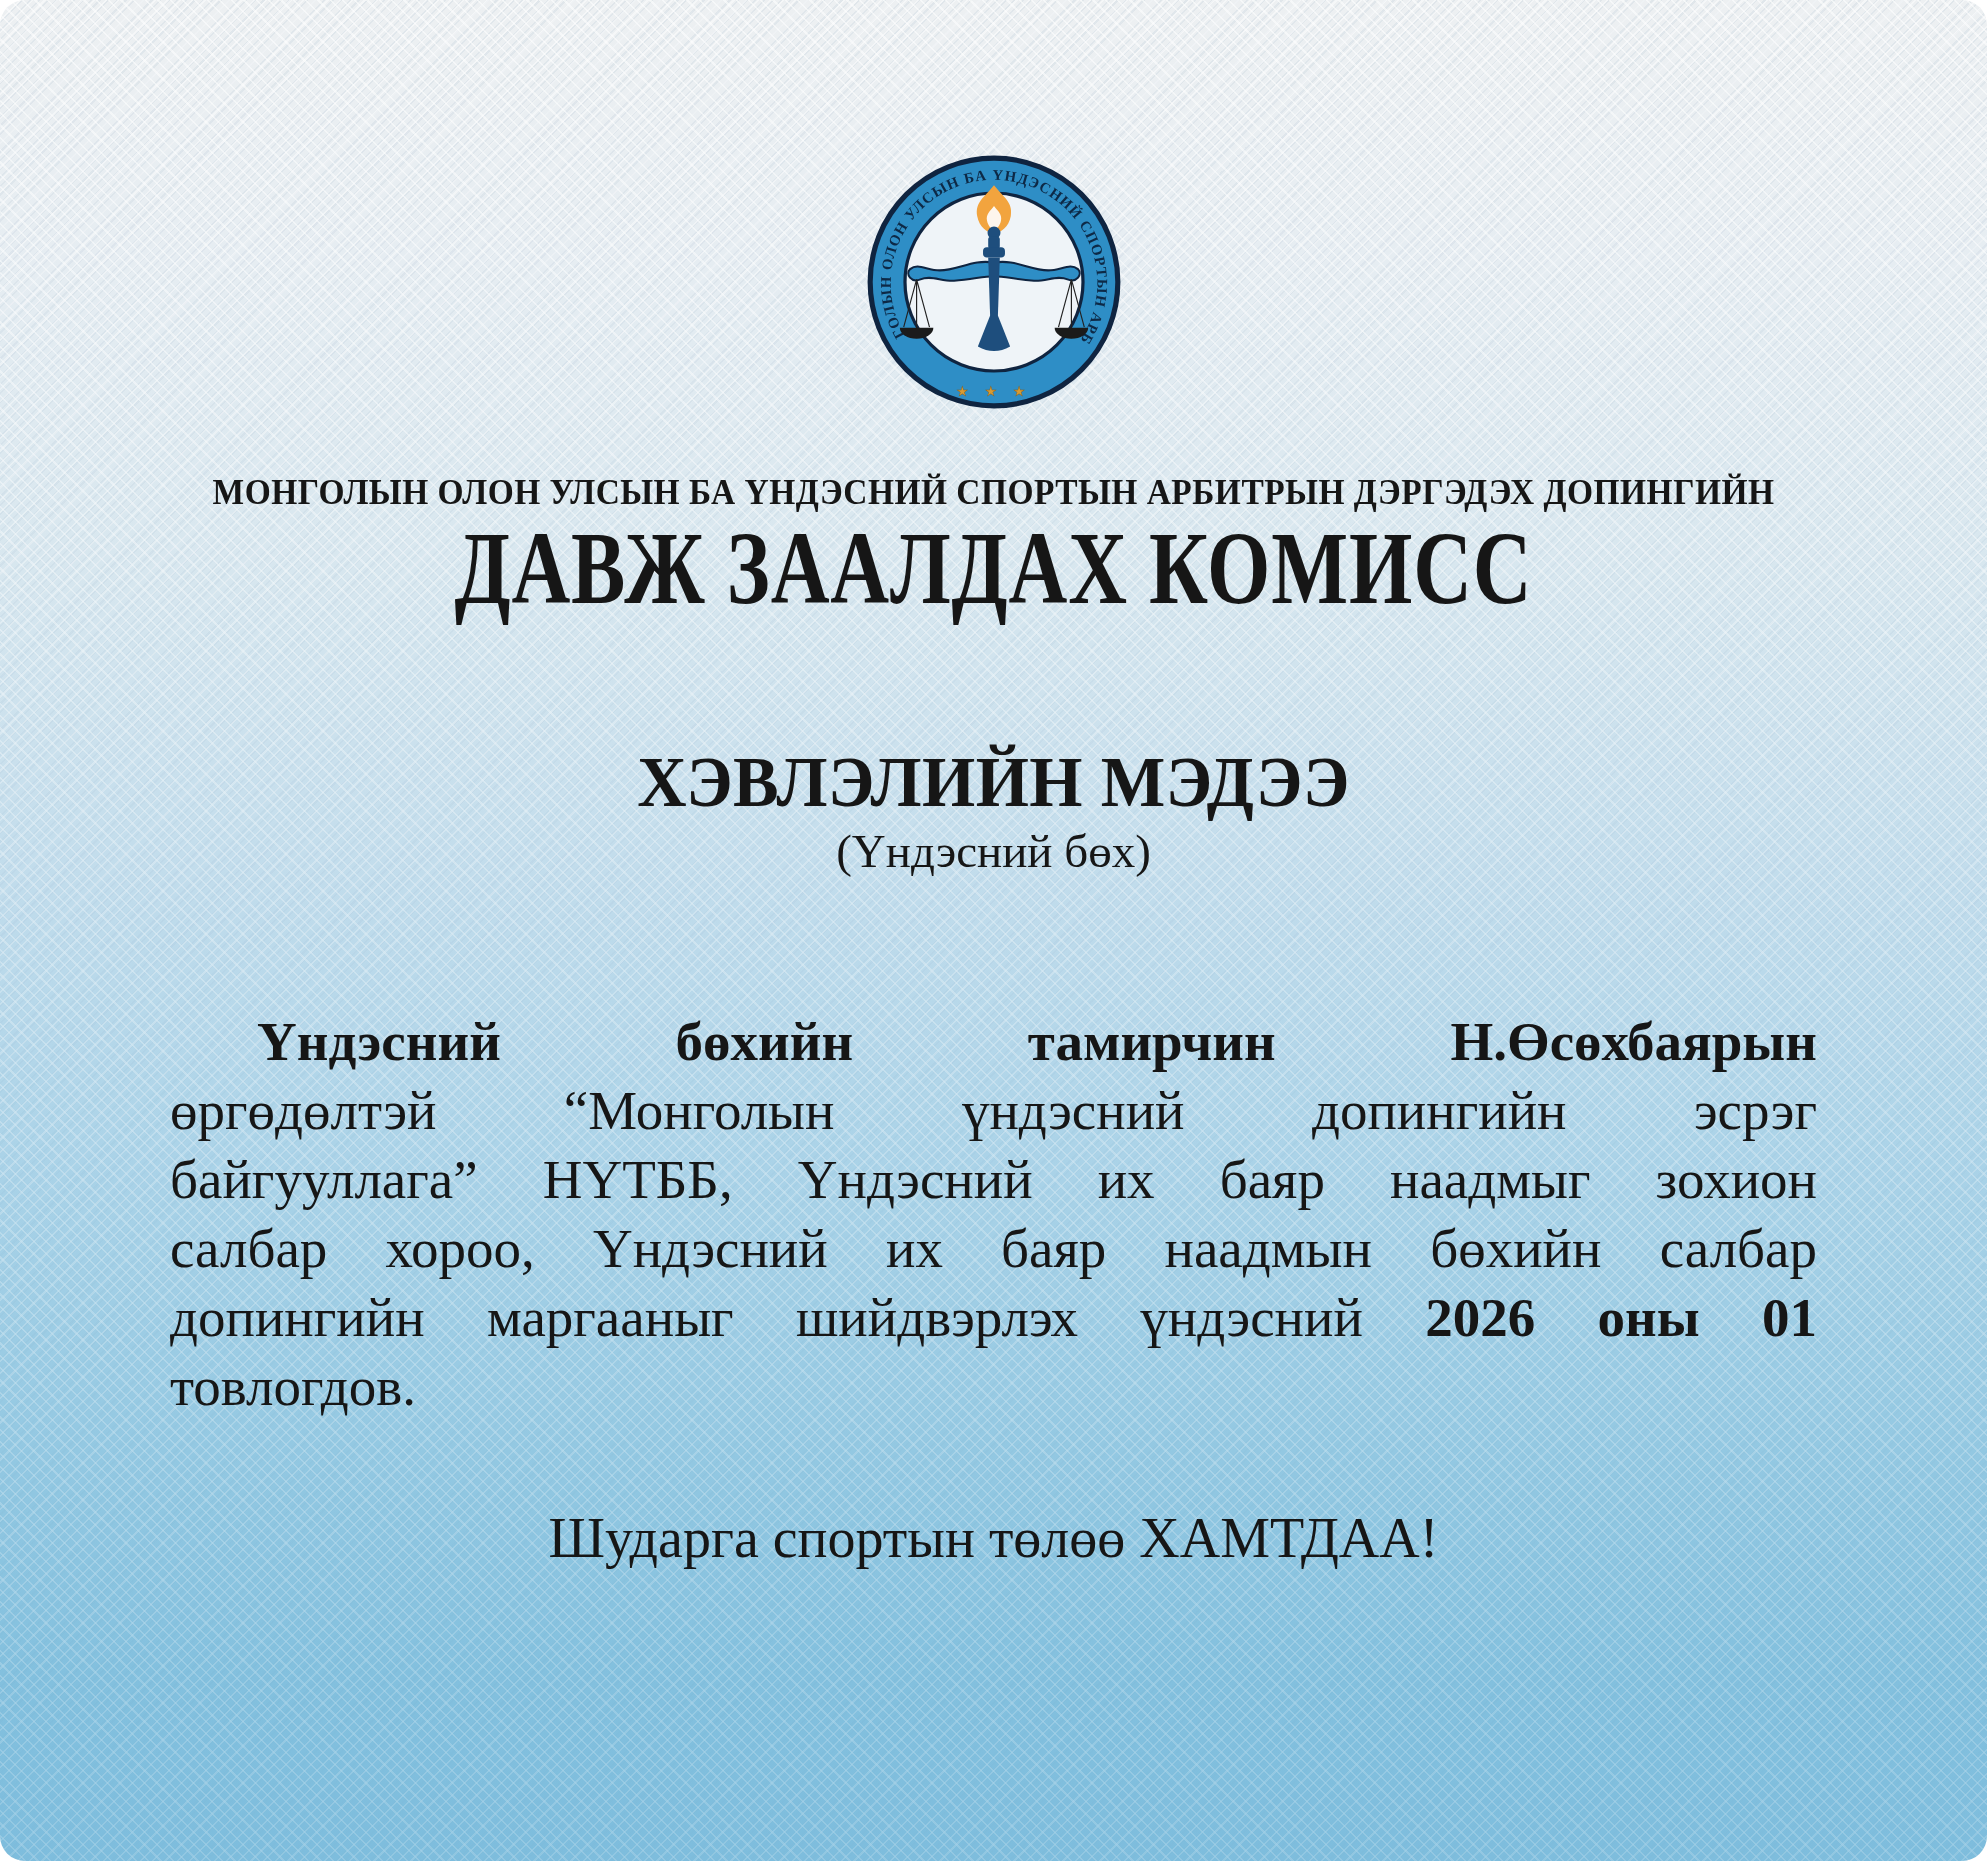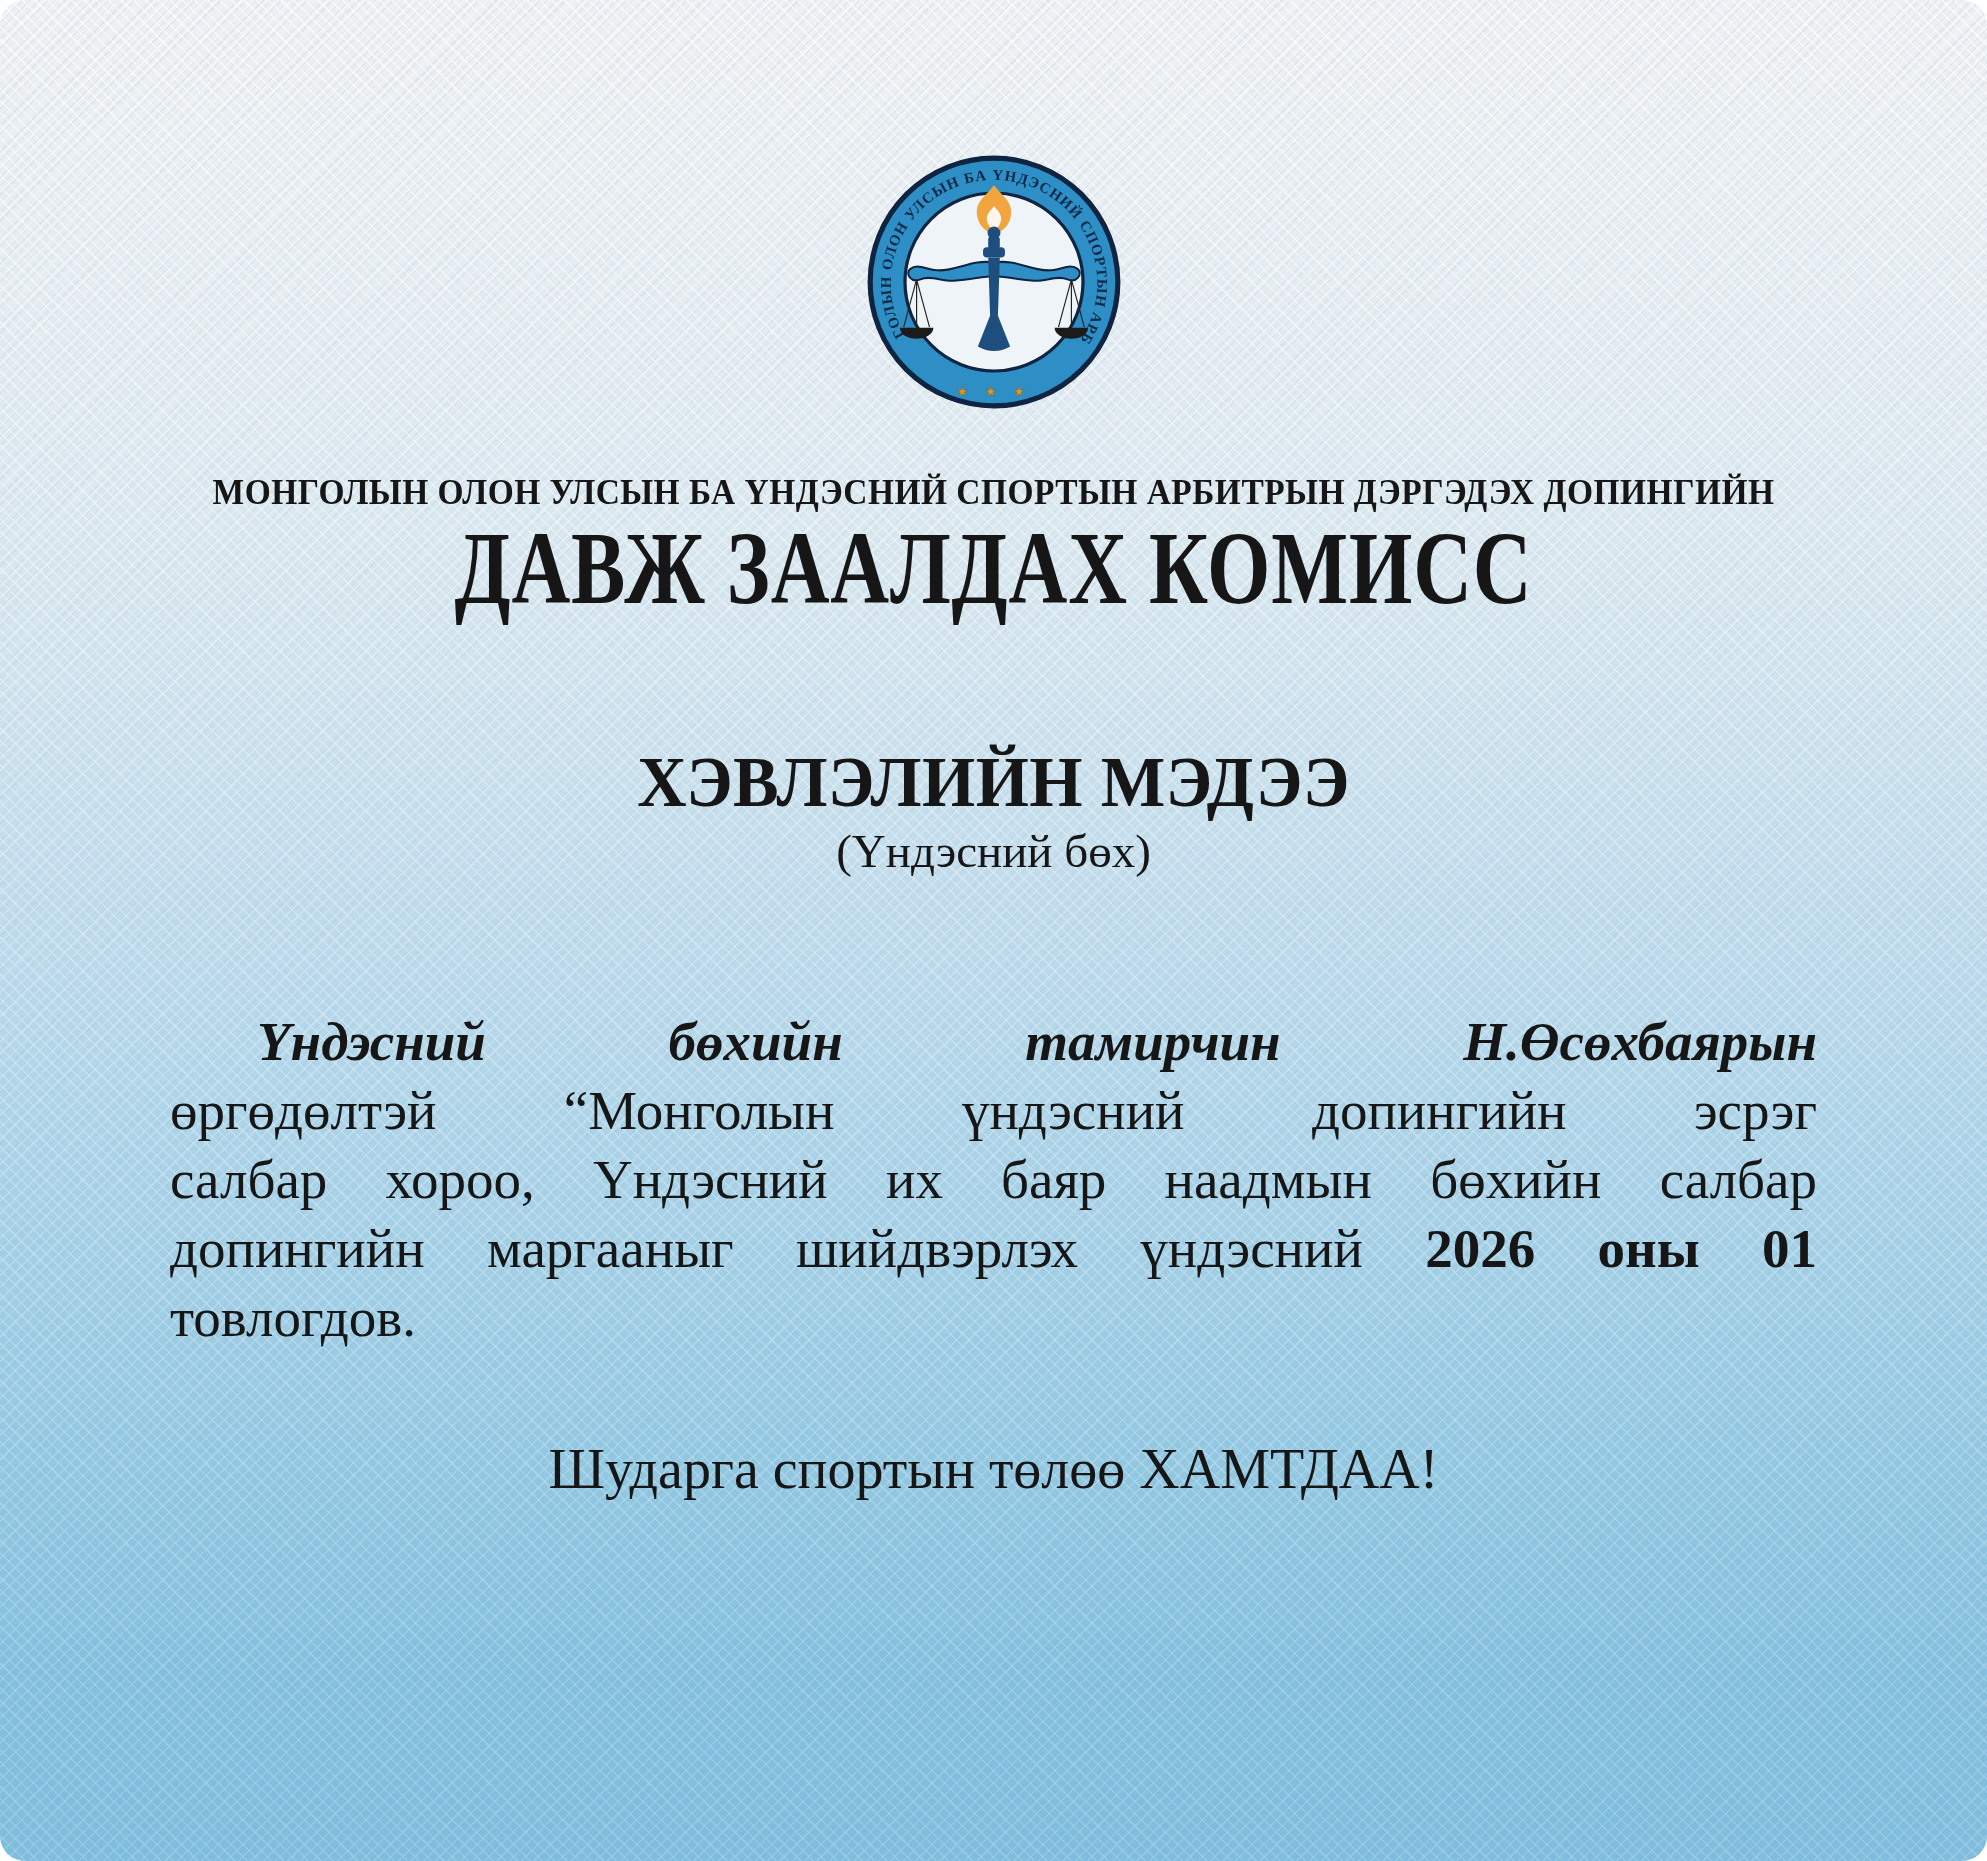--- a/index.html
+++ b/index.html
@@ -46,21 +46,21 @@
   }
   .press-subtitle{
     text-align:center;font-weight:normal;font-size:47px;line-height:60px;
   }
   .body-text{
     margin:126px 170px 0 170px;
     font-size:55px;line-height:69px;
   }
   .bline{width:100%;text-align:left;}
   .bline.just{text-align:justify;text-align-last:justify;text-justify:inter-word;}
-  .bline.indent{padding-left:87px;box-sizing:border-box;font-style:italic;}
+  .bline.indent{padding-left:87px;box-sizing:border-box;}
   .bline .b{font-weight:bold;}
   .slogan{
     margin-top:80px;text-align:center;
     font-size:56px;line-height:74px;
   }
 </style>
 </head>
 <body>
 
 <div class="page">
@@ -109,20 +109,21 @@
 
     <div class="org-line">МОНГОЛЫН ОЛОН УЛСЫН БА ҮНДЭСНИЙ СПОРТЫН АРБИТРЫН ДЭРГЭДЭХ ДОПИНГИЙН</div>
     <div class="main-title">ДАВЖ ЗААЛДАХ КОМИСС</div>
 
     <div class="press-title">ХЭВЛЭЛИЙН МЭДЭЭ</div>
     <div class="press-subtitle">(Үндэсний бөх)</div>
 
     <div class="body-text">
         <div class="bline just indent"><span class="b">Үндэсний бөхийн тамирчин Н.Өсөхбаярын</span></div>
         <div class="bline just"><span>өргөдөлтэй “Монголын үндэсний допингийн эсрэг</span></div>
+        <div class="bline just"><span>байгууллага” НҮТББ, Үндэсний их баяр наадмыг зохион</span></div>
         <div class="bline just"><span>салбар хороо, Үндэсний их баяр наадмын бөхийн салбар</span></div>
         <div class="bline just"><span>допингийн маргааныг шийдвэрлэх үндэсний </span><span class="b">2026 оны 01</span></div>
         <div class="bline"><span>товлогдов.</span></div>
       </div>
 
     <div class="slogan">Шударга спортын төлөө ХАМТДАА!</div>
   </div>
 </div>
 
 

